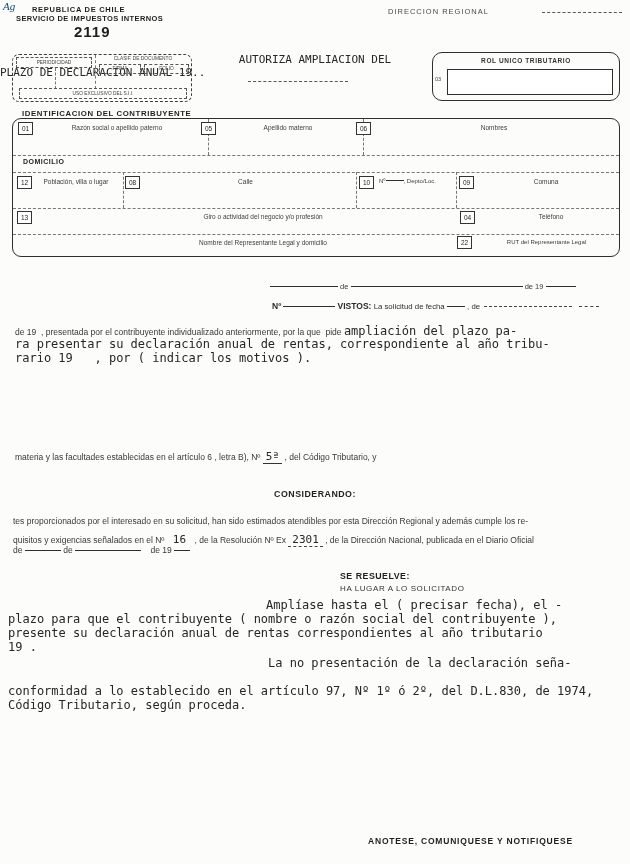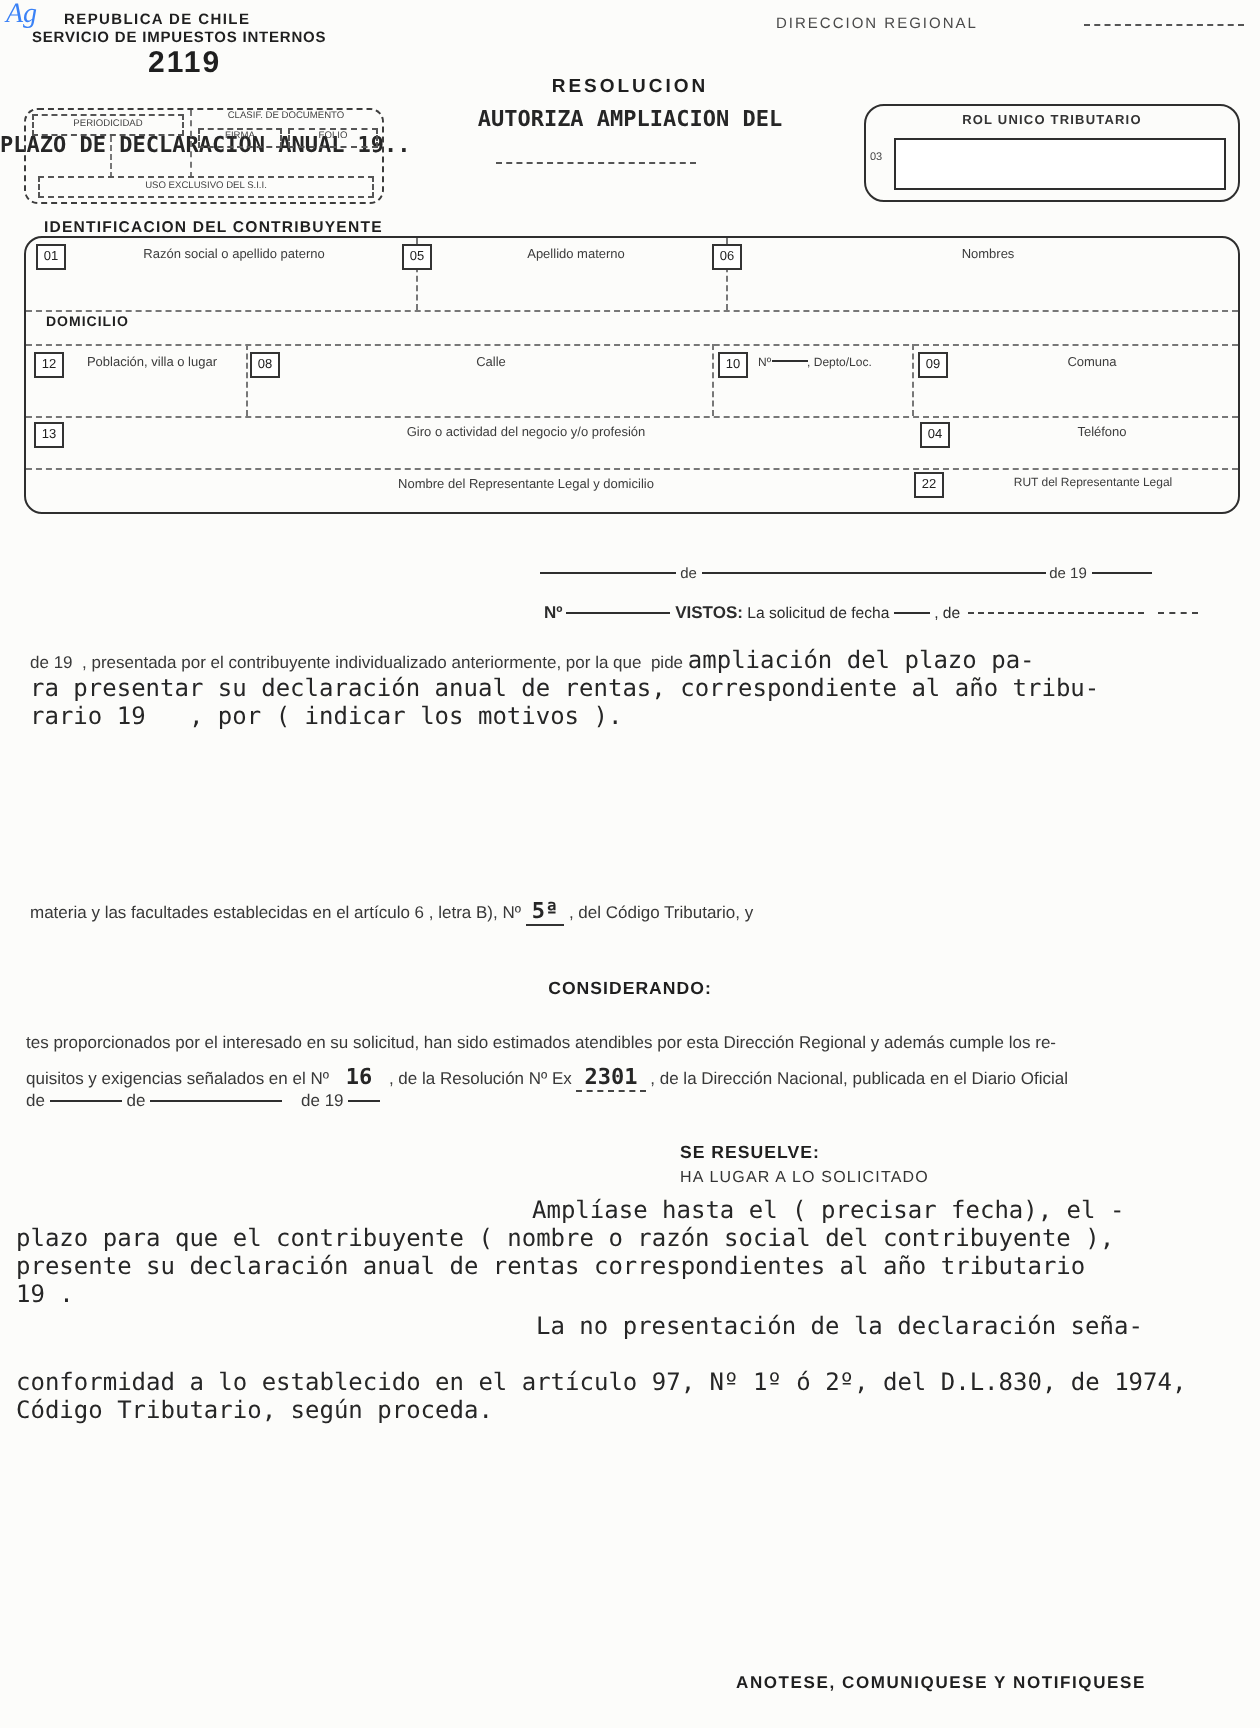--- a/index.html
+++ b/index.html
@@ -3,45 +3,44 @@
 <meta charset="utf-8">
 <style>
   html,body{margin:0;padding:0;background:#e8e8e6;}
   #page{position:relative;width:630px;height:864px;margin:0 auto;background:#fcfcfa;
         font-family:"Liberation Sans",sans-serif;color:#1f1f1f;overflow:hidden;}
   .abs{position:absolute;}
   .pre{white-space:pre;}
   .b{font-weight:bold;}
   .sp{font-size:8.5px;color:#383838;}
   .tw{font-family:"DejaVu Sans Mono",monospace;font-size:12px;color:#262626;letter-spacing:0px;} 
-  .tw-s{font-family:"DejaVu Sans Mono",monospace;font-size:11px;color:#262626;font-weight:bold;}
+  .tw-s{font-family:"DejaVu Sans Mono",monospace;font-size:11px;color:#262626;}
   .bl{display:inline-block;height:2px;border-bottom:1px solid #2e2e2e;vertical-align:2px;}
   .bld{display:inline-block;height:2px;border-bottom:1px dashed #444;vertical-align:2px;}
   .code{display:inline-block;border:1px solid #333;font-size:6.5px;line-height:9px;
         min-width:9px;padding:1px 2px;text-align:center;background:#fff;color:#222;}
   .vline{border-left:1px dashed #777;width:0;}
   .hline{border-top:1px dashed #777;height:0;}
   .cell-label{font-size:6.5px;color:#3c3c3c;text-align:center;}
   .center{left:0;width:100%;text-align:center;}
 </style>
 </head>
 <body>
 
 <div id="page">
 
-  <div class="abs" style="left:3px;top:0px;font-family:'Liberation Serif',serif;font-style:italic;font-size:14px;color:#3b82f6;">Ag</div>
+  <div class="abs" style="left:3px;top:0px;font-family:'Liberation Serif',serif;font-style:italic;font-size:11px;color:#0c4a6e;">Ag</div>
 
   <div class="abs b" style="left:32px;top:5px;font-size:7.5px;letter-spacing:0.7px;">REPUBLICA DE CHILE</div>
   <div class="abs b" style="left:16px;top:14px;font-size:7.5px;letter-spacing:0.4px;">SERVICIO DE IMPUESTOS INTERNOS</div>
   <div class="abs b" style="left:74px;top:23px;font-size:15px;letter-spacing:1px;">2119</div>
 
   <div class="abs" style="left:388px;top:7px;font-size:7.5px;letter-spacing:1px;color:#4a4a4a;">DIRECCION REGIONAL</div>
   <div class="abs" style="left:542px;top:12px;width:80px;border-bottom:1px dashed #555;"></div>
 
-  <div class="abs center b" style="top:38px;font-size:9.5px;letter-spacing:1.5px;">RESOLUCION</div>
   <div class="abs tw-s" style="left:0;top:53px;width:100%;text-align:center;">AUTORIZA AMPLIACION DEL</div>
   <div class="abs tw-s" style="left:0;top:66px;width:100%;">PLAZO DE DECLARACION ANUAL 19..</div>
   <div class="abs" style="left:248px;top:81px;width:100px;border-top:1px dashed #555;"></div>
 
   <div class="abs" style="left:12px;top:54px;width:178px;height:46px;border:1px dashed #3d3d3d;border-radius:7px;">
     <div class="abs" style="left:3px;top:2px;width:74px;height:9px;border:1px dashed #555;font-size:4.8px;
                 text-align:center;line-height:9px;color:#444;">PERIODICIDAD</div>
     <div class="abs vline" style="left:82px;top:0;height:34px;"></div>
     <div class="abs vline" style="left:42px;top:13px;height:21px;"></div>
     <div class="abs" style="left:84px;top:1px;width:92px;font-size:4.8px;text-align:center;color:#444;">CLASIF. DE DOCUMENTO</div>

